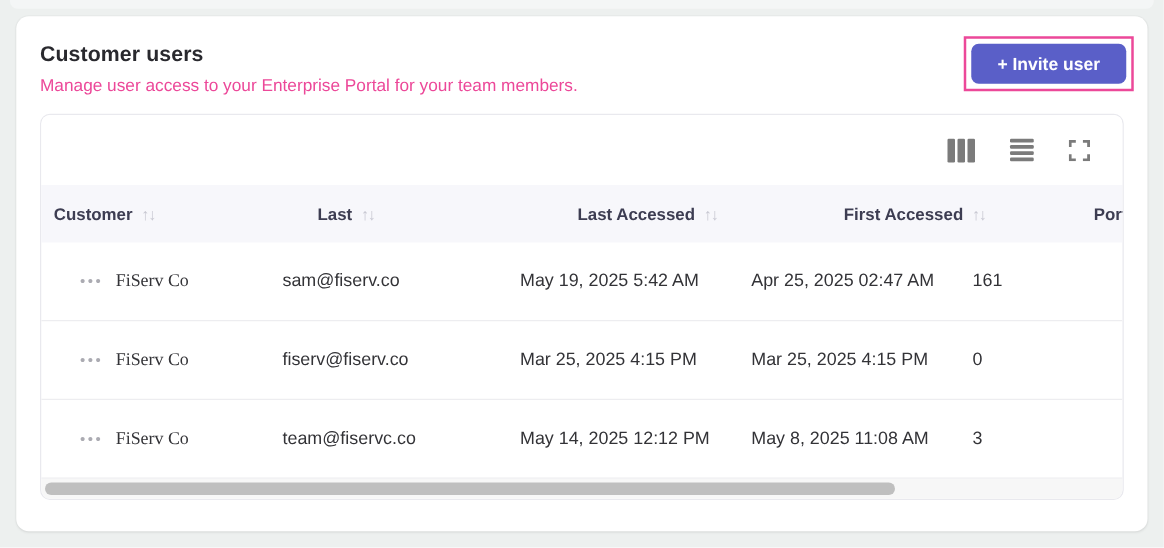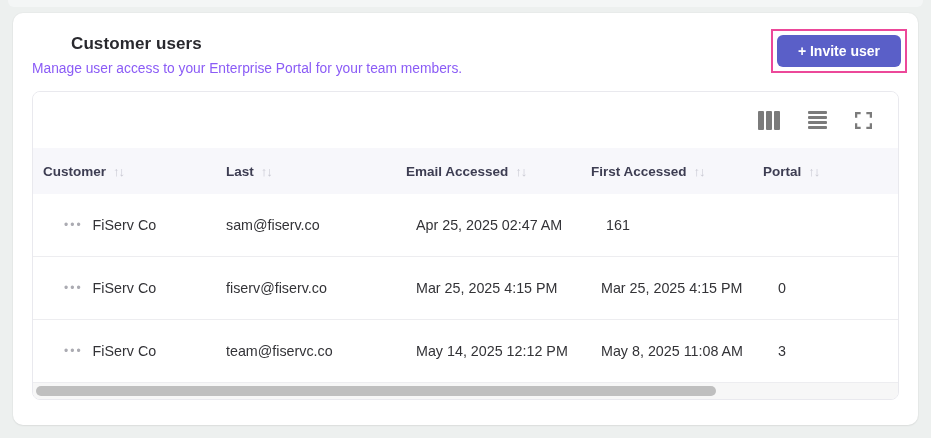--- a/index.html
+++ b/index.html
@@ -30,25 +30,24 @@
     display: flex;
     justify-content: space-between;
     align-items: flex-start;
   }
   .page-title {
     font-size: 17px;
     font-weight: 700;
     color: #29292e;
     letter-spacing: 0.1px;
     margin-bottom: 7px;
-    margin-left: 39px;
   }
   .page-subtitle {
     font-size: 13.8px;
-    color: #8b5cf6;
+    color: #ec4899;
   }
   .annotation-box {
     border: 2px solid #ec4899;
     padding: 4px;
     margin-top: -5px;
     margin-right: -8px;
   }
   .invite-btn {
     display: block;
     background: #5a5fc8;
@@ -92,20 +91,21 @@
   .ico-rows i { display: block; width: 19px; height: 3px; background: #7b7b7b; border-radius: 1px; }
   .grid-row {
     display: grid;
     grid-template-columns: 183px 180px 185px 172px 1fr;
     padding-left: 10px;
     align-items: center;
   }
   .thead {
     height: 46px;
     background: #f7f7fb;
+    gap: 28px;
   }
   .th {
     display: flex;
     align-items: center;
     gap: 7px;
     font-size: 13.5px;
     font-weight: 700;
     color: #3d3d52;
     cursor: pointer;
   }
@@ -128,21 +128,21 @@
   .row-actions {
     background: none;
     border: none;
     color: #ababb2;
     font-size: 12px;
     letter-spacing: 2px;
     margin-left: 21px;
     cursor: pointer;
     line-height: 1;
   }
-  .customer-name { margin-left: 10px; }
+  .customer-name { margin-left: 10px; font-family: Liberation Serif, serif; }
   .cell-last, .cell-first { padding-left: 10px; }
   .cell-views { padding-left: 15px; }
   .hscroll-track {
     height: 16px;
     background: #f7f7f7;
     position: relative;
   }
   .hscroll-thumb {
     position: absolute;
     left: 3px; top: 3px;
@@ -200,39 +200,40 @@
     <div class="grid-row thead">
       <div class="th">
         <span>Customer</span>
         <span class="sort">↑↓</span>
       </div>
       <div class="th">
         <span>Last</span>
         <span class="sort">↑↓</span>
       </div>
       <div class="th">
-        <span>Email Accessed</span>
+        <span>Last Accessed</span>
         <span class="sort">↑↓</span>
       </div>
       <div class="th">
         <span>First Accessed</span>
         <span class="sort">↑↓</span>
       </div>
       <div class="th">
         <span>Portal</span>
         <span class="sort">↑↓</span>
       </div>
     </div>
 
     <div class="grid-row tr">
       <div class="cell-customer">
         <button class="row-actions">•••</button>
         <span class="customer-name">FiServ Co</span>
       </div>
       <div>sam@fiserv.co</div>
+      <div class="cell-last">May 19, 2025 5:42 AM</div>
       <div class="cell-first">Apr 25, 2025 02:47 AM</div>
       <div class="cell-views">161</div>
     </div>
 
     <div class="grid-row tr">
       <div class="cell-customer">
         <button class="row-actions">•••</button>
         <span class="customer-name">FiServ Co</span>
       </div>
       <div>fiserv@fiserv.co</div>

